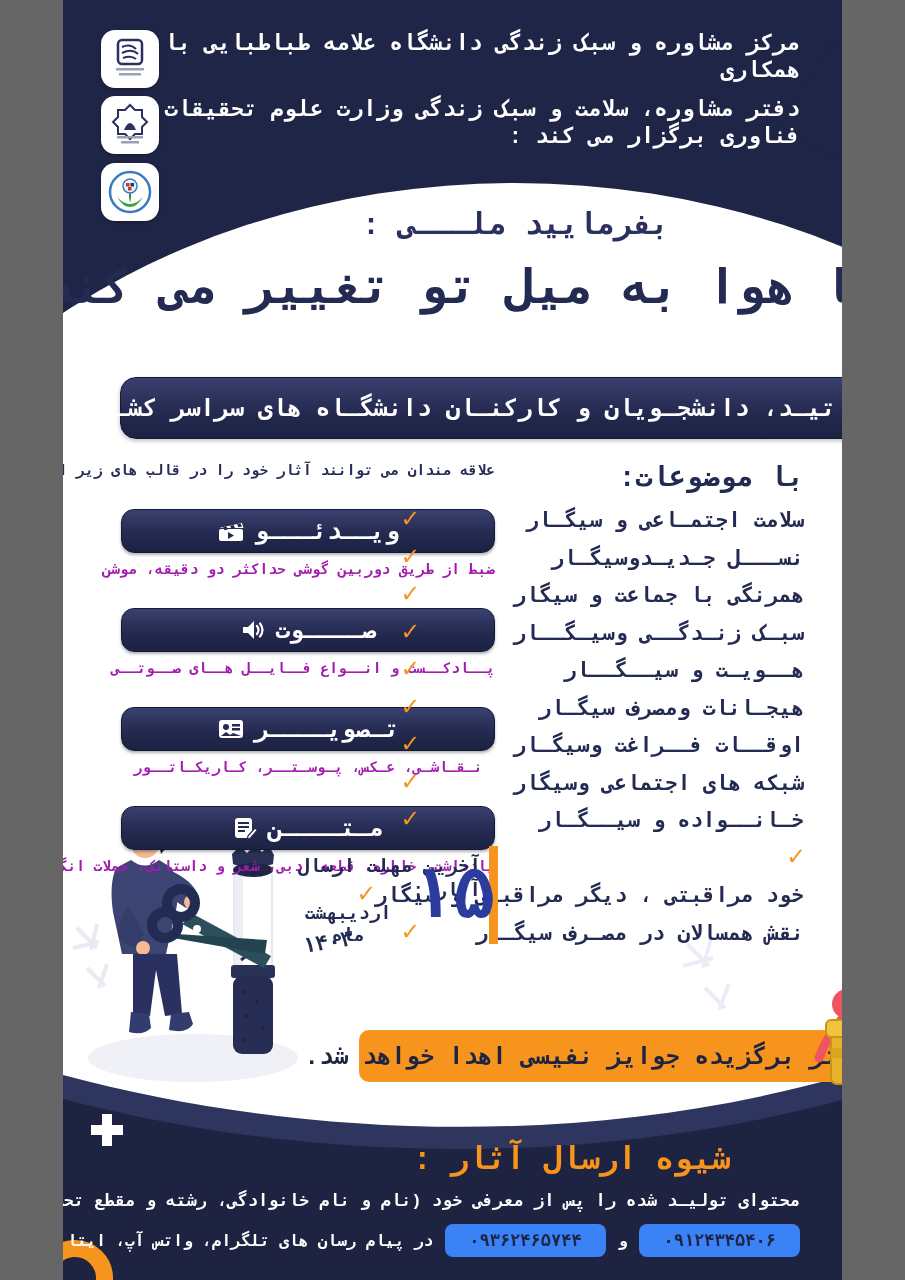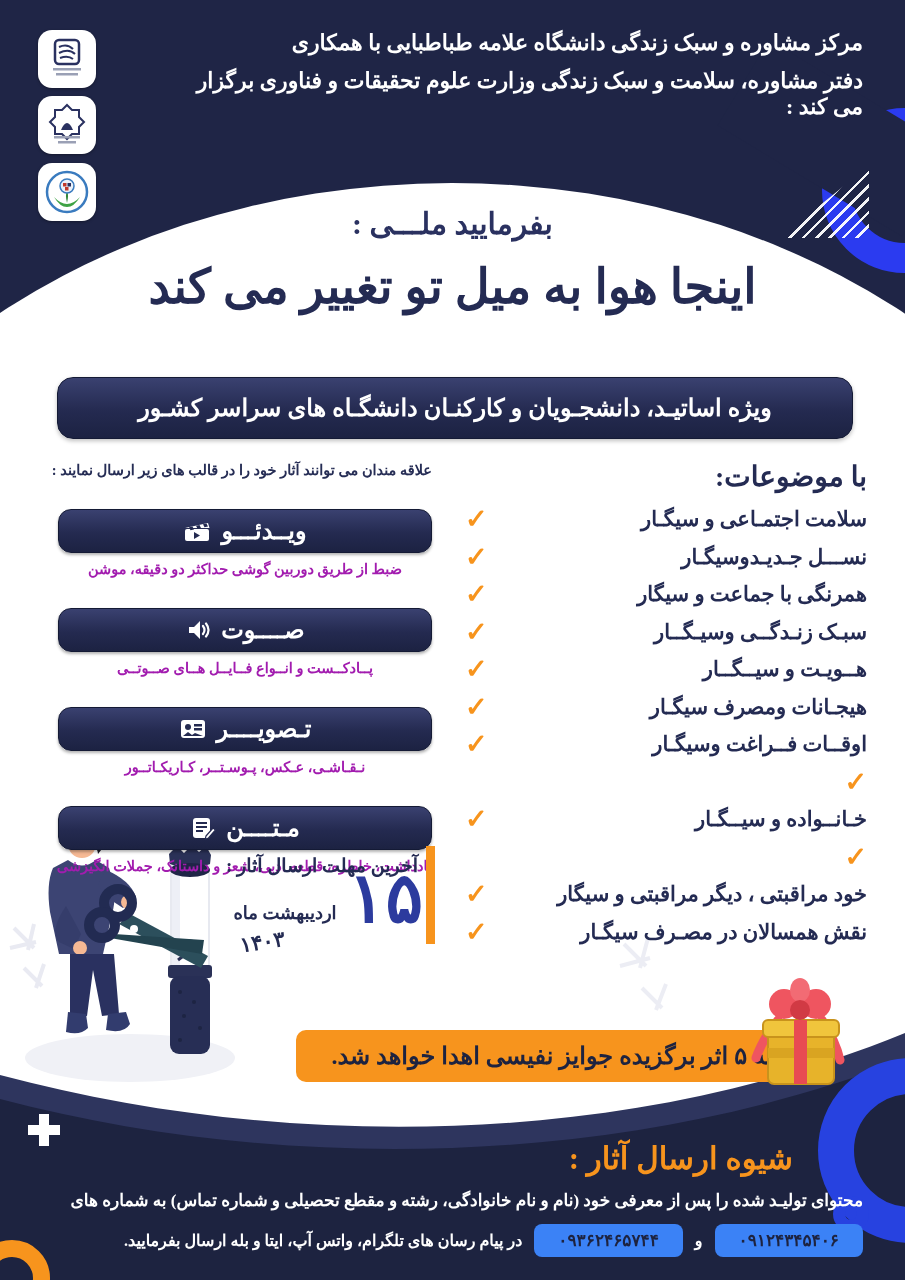--- a/index.html
+++ b/index.html
@@ -1,19 +1,19 @@
 <!DOCTYPE html>
 <html lang="fa"><head>
 <meta charset="utf-8">
 <style>
   * { margin:0; padding:0; box-sizing:border-box; }
   body { background:#666; font-family:"DejaVu Sans", sans-serif; }
   .poster {
-    position:relative; width:905px; height:1280px; margin:0 auto;
-    background:#ffffff; overflow:hidden; font-family:Liberation Serif, serif;
+    position:relative; width:779px; height:1280px; margin:0 auto;
+    background:#ffffff; overflow:hidden; font-family:Liberation Mono, monospace;
   }
   
   .navy-top { position:absolute; top:0; left:0; width:905px; height:500px; background:#1f2546; overflow:hidden; }
   .blue-ring-top { position:absolute; left:822px; top:108px; width:165px; height:165px; border:30px solid #2b3bf0; border-radius:50%; }
   .navy-diag { position:absolute; left:728px; top:88px; width:215px; height:100px; background:#1f2546; transform:rotate(31deg); }
   .white-blob { position:absolute; left:-248px; top:183px; width:1400px; height:1100px; border-radius:50%; background:#ffffff; }
   .hatch { position:absolute; left:779px; top:166px; width:90px; height:72px;
     background:repeating-linear-gradient(135deg, rgba(255,255,255,.95) 0 2.5px, rgba(255,255,255,0) 2.5px 9.5px);
     clip-path:polygon(0 100%, 100% 0, 100% 100%); }
   
@@ -188,20 +188,21 @@
       </div>
     <div class="topic">
         <span class="t">هیجـانات ومصرف سیگـار</span>
         <span class="check">✓</span>
       </div>
     <div class="topic">
         <span class="t">اوقــات فــراغت وسیگـار</span>
         <span class="check">✓</span>
       </div>
     <div class="topic">
+        <span class="t">شبکه های اجتماعی وسیگار</span>
         <span class="check">✓</span>
       </div>
     <div class="topic">
         <span class="t">خـانــواده و سیــگـار</span>
         <span class="check">✓</span>
       </div>
     <div class="topic">
         <span class="check">✓</span>
       </div>
     <div class="topic">

